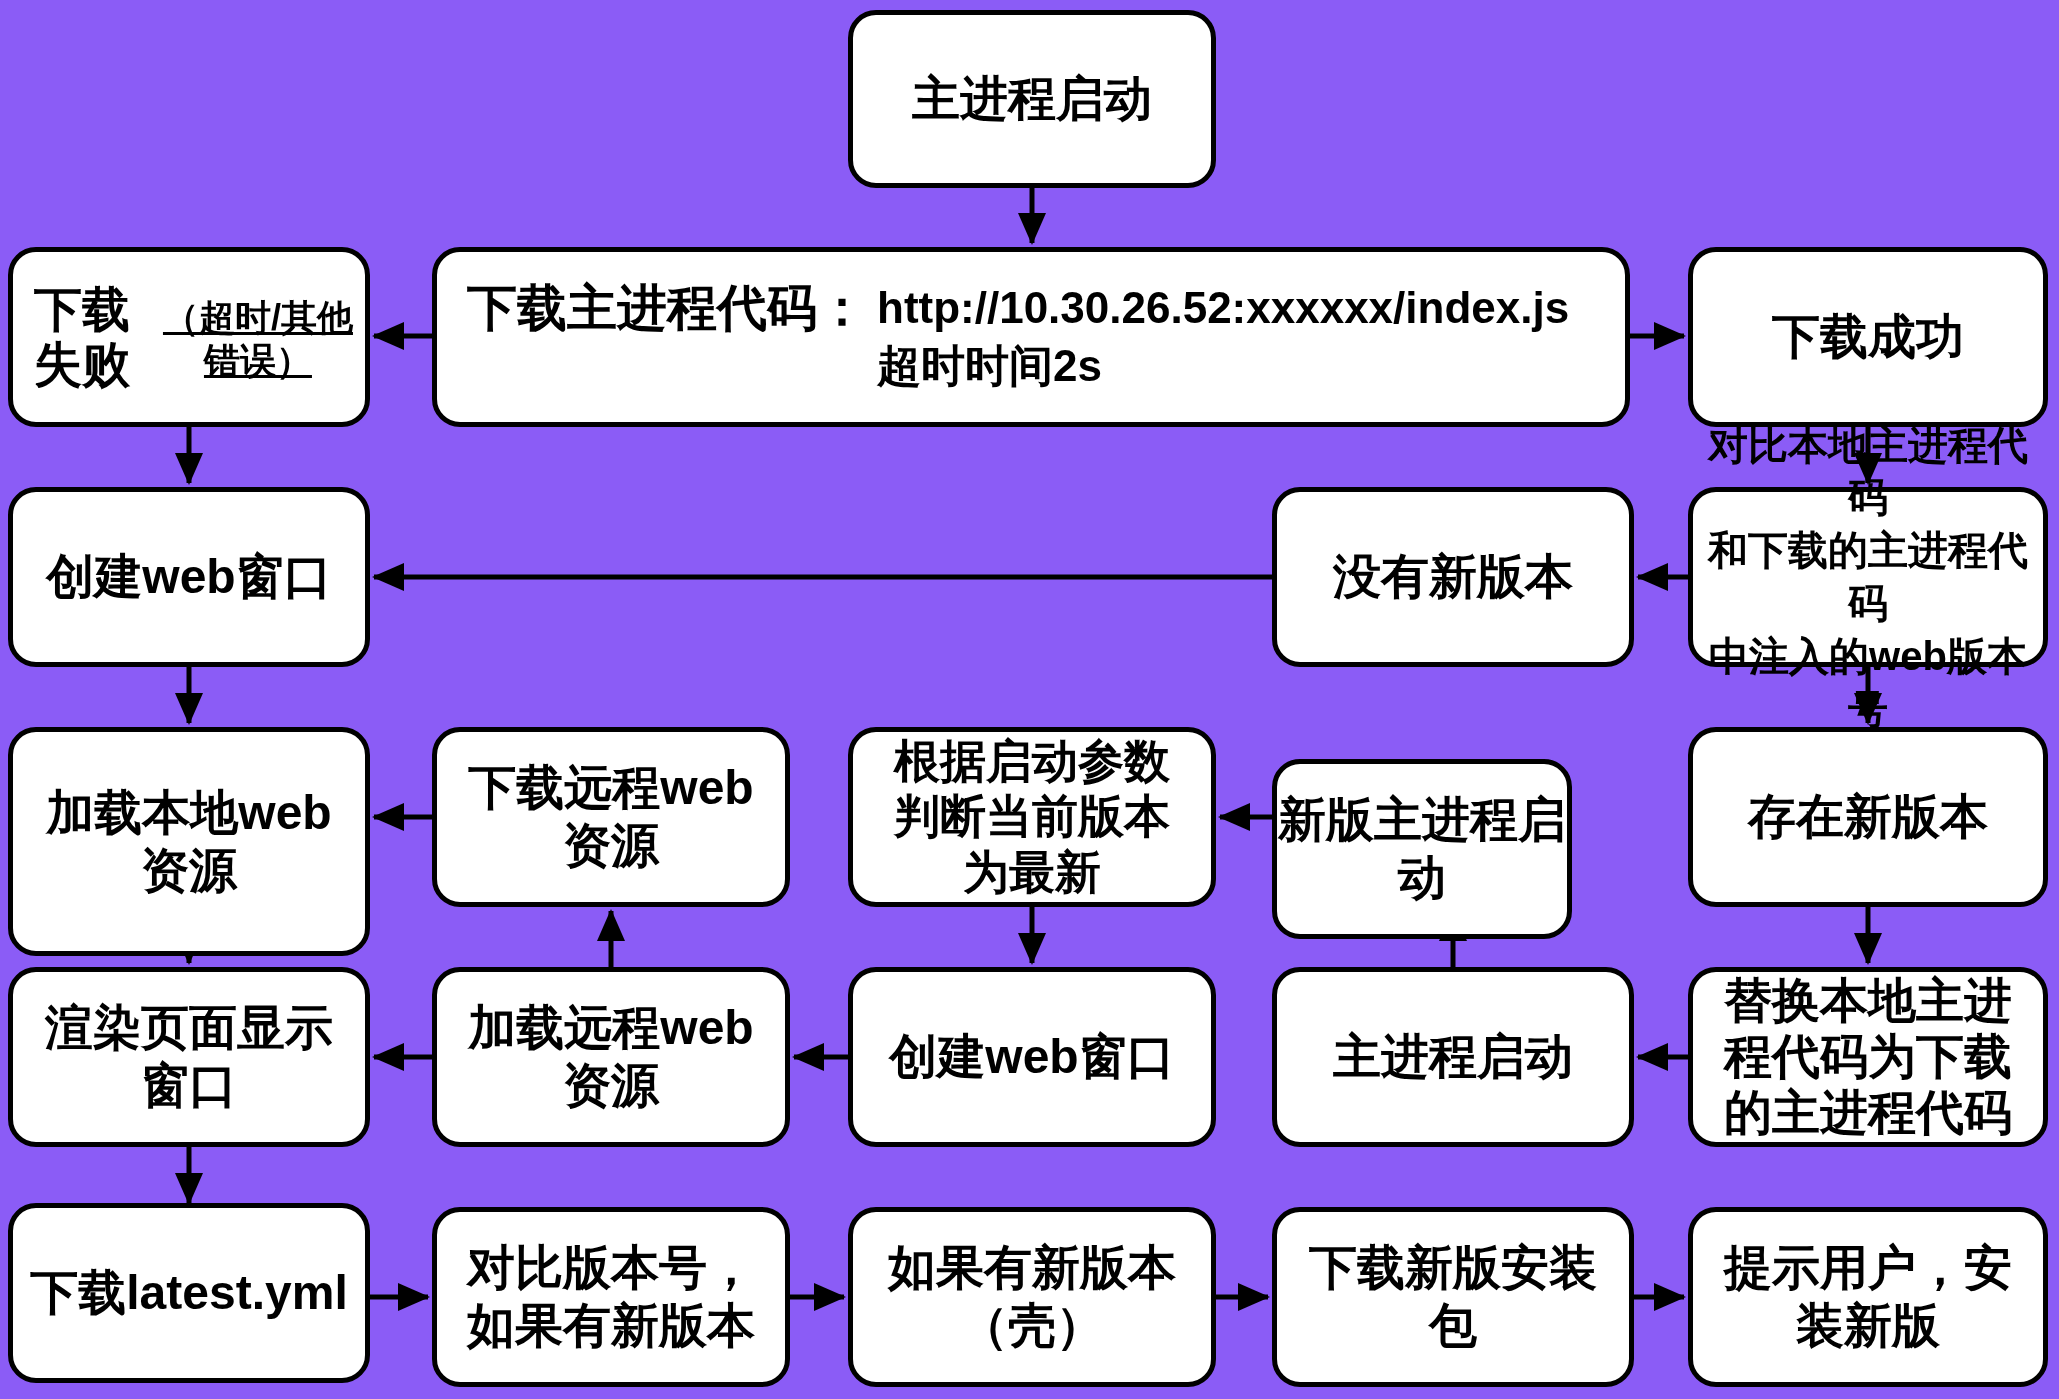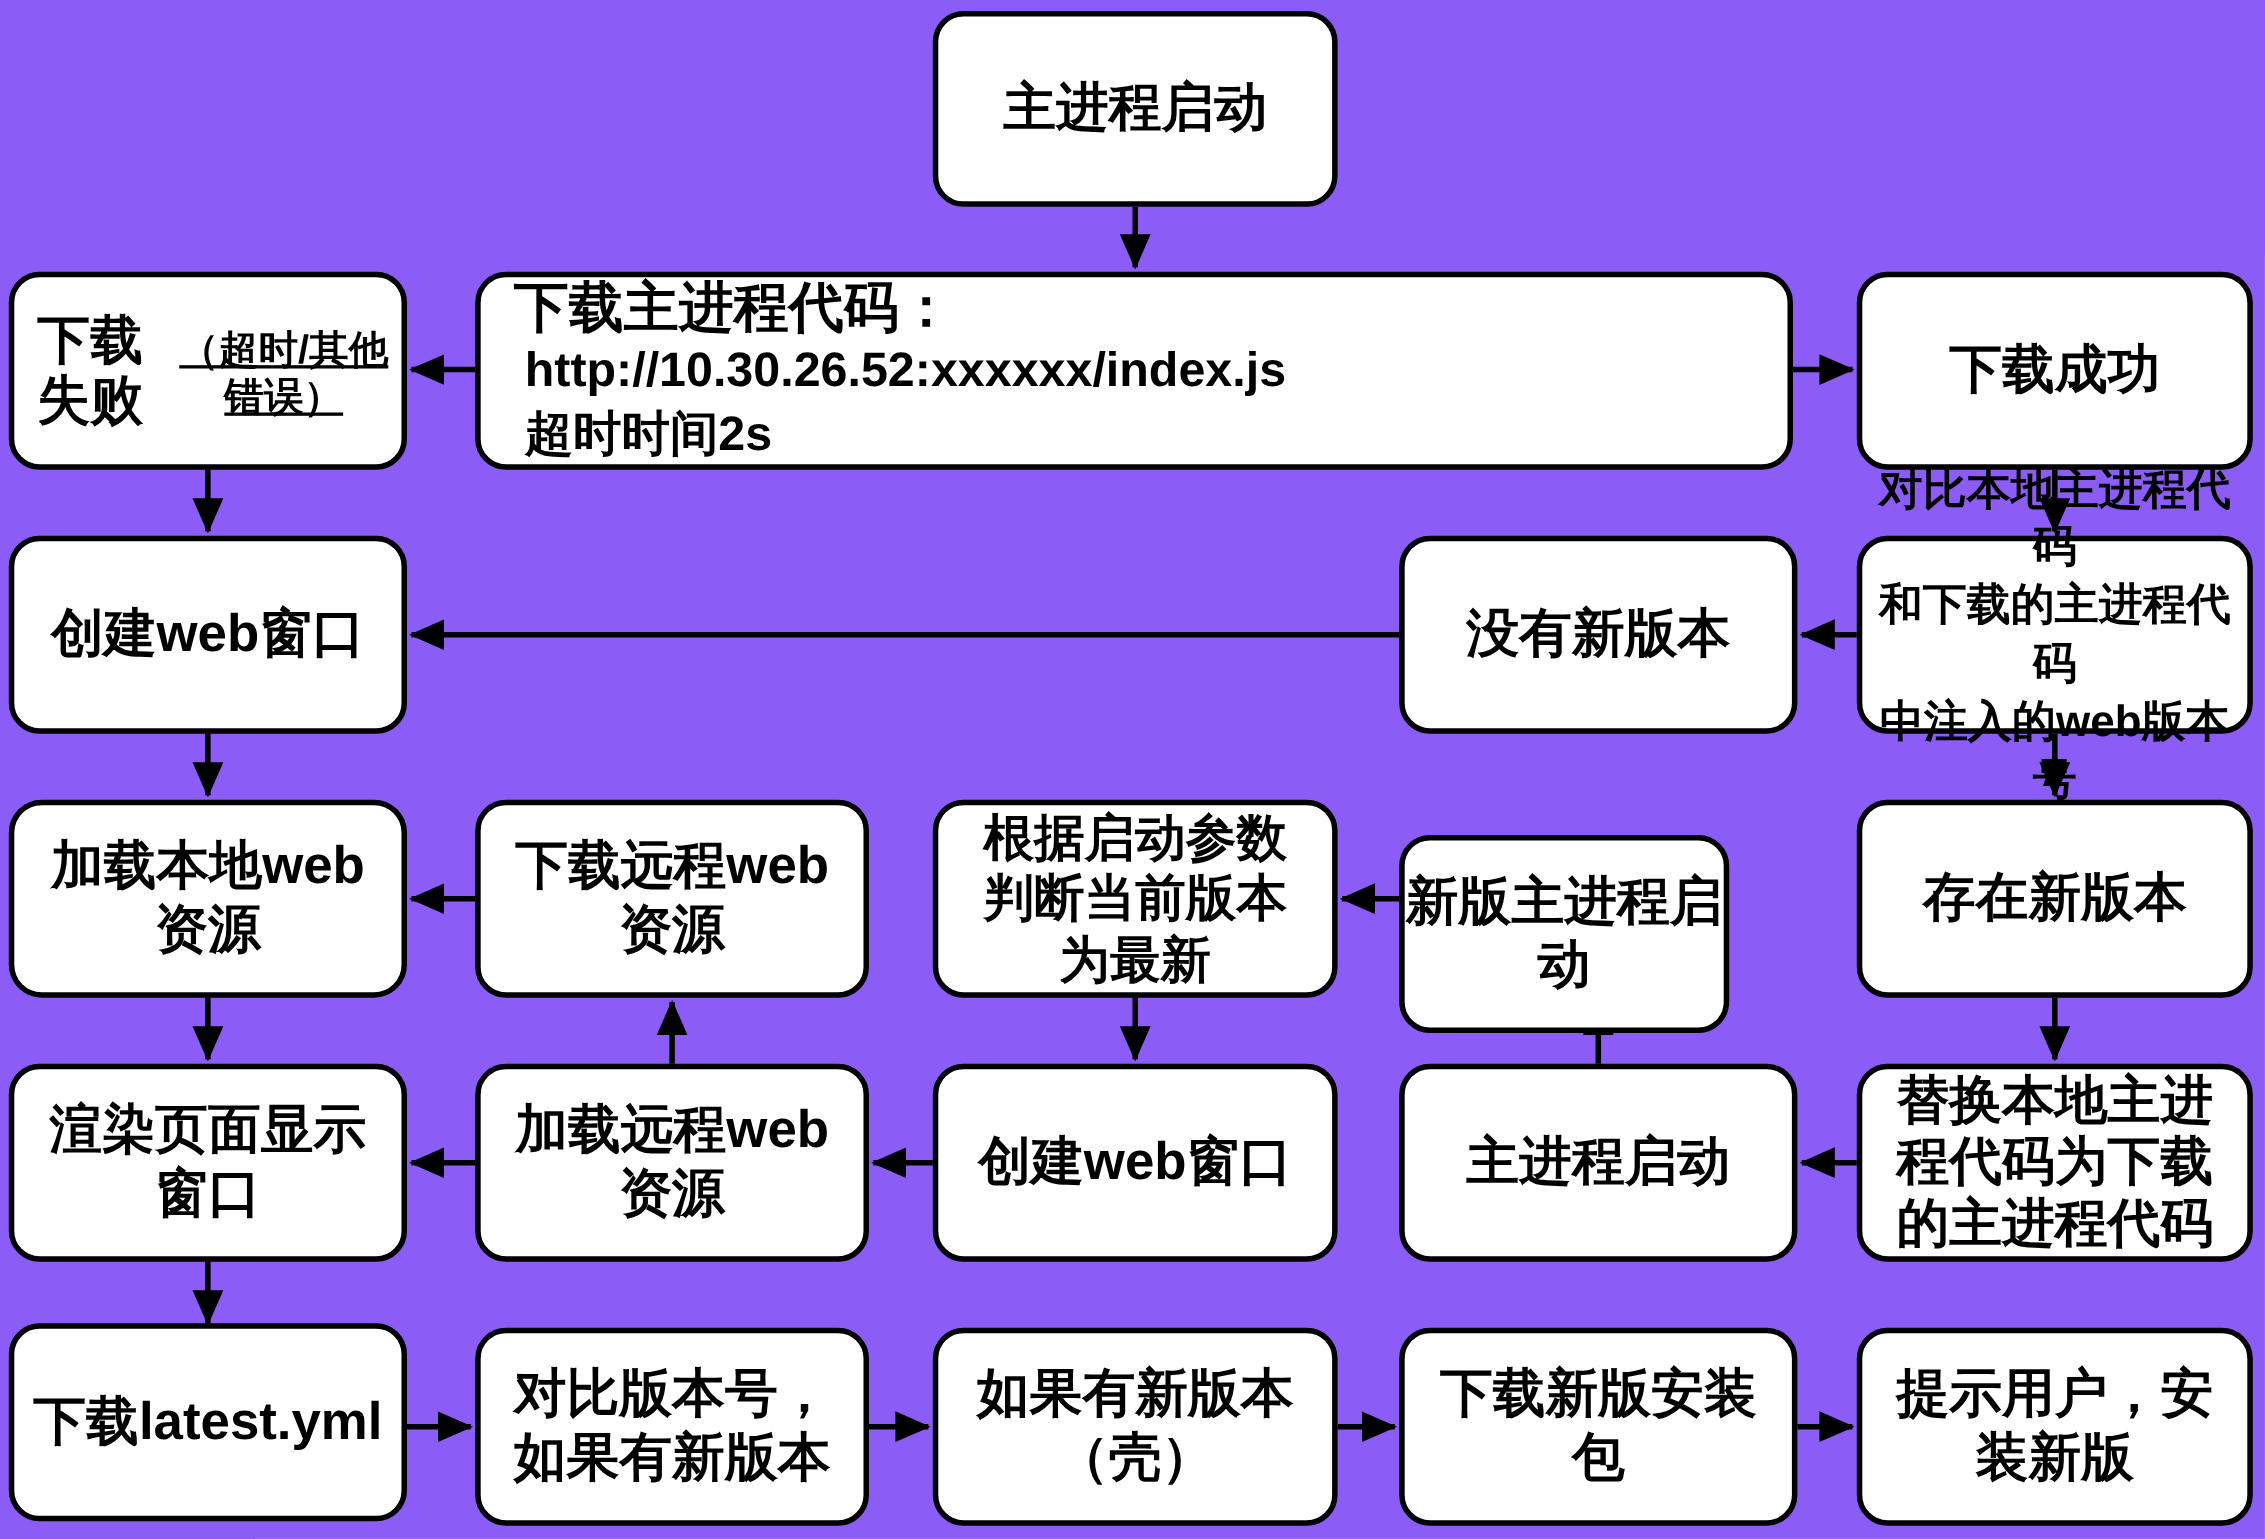--- a/index.html
+++ b/index.html
@@ -31,21 +31,21 @@
   }
   .lines3-small .label{font-size:40px;line-height:1.32;}
   .lines3-tight .label{font-size:48px;line-height:1.16;}
   .lines3-mid .label{font-size:46px;line-height:1.2;}
   
   .stacked{flex-direction:row;}
   .df-line1{font-size:48px;font-weight:600;line-height:1.15;}
   .df-line2{font-size:36px;font-weight:600;line-height:1.2;margin-top:4px;text-decoration:underline;}
   
   .dc{justify-content:flex-start;padding-left:30px;}
-  .dc-row{display:flex;align-items:flex-start;text-align:right;flex-direction:column;}
+  .dc-row{display:flex;align-items:flex-start;text-align:right;}
   .dc-label{font-size:50px;font-weight:600;line-height:58px;white-space:nowrap;}
   .dc-right{display:flex;flex-direction:column;align-items:flex-start;margin-left:10px;}
   .dc-url{font-size:44px;font-weight:600;line-height:58px;white-space:nowrap;}
   .dc-timeout{font-size:44px;font-weight:600;line-height:58px;white-space:nowrap;}
 </style>
 </head>
 <body>
 
 <div class="canvas">
 
@@ -113,21 +113,21 @@
   <div class="node" style="left:1272px;top:487px;width:362px;height:180px;">
     <span class="label">没有新版本</span>
   </div>
 
   <div class="node lines3-small" style="left:1688px;top:487px;width:360px;height:180px;">
     <span class="label">对比本地主进程代码
 和下载的主进程代码
 中注入的web版本号</span>
   </div>
 
-  <div class="node" style="left:8px;top:727px;width:362px;height:180px;border-radius:30px;">
+  <div class="node" style="left:8px;top:727px;width:362px;height:229px;">
     <span class="label">加载本地web
 资源</span>
   </div>
 
   <div class="node" style="left:432px;top:727px;width:358px;height:180px;">
     <span class="label">下载远程web
 资源</span>
   </div>
 
   <div class="node lines3-mid" style="left:848px;top:727px;width:368px;height:180px;">

